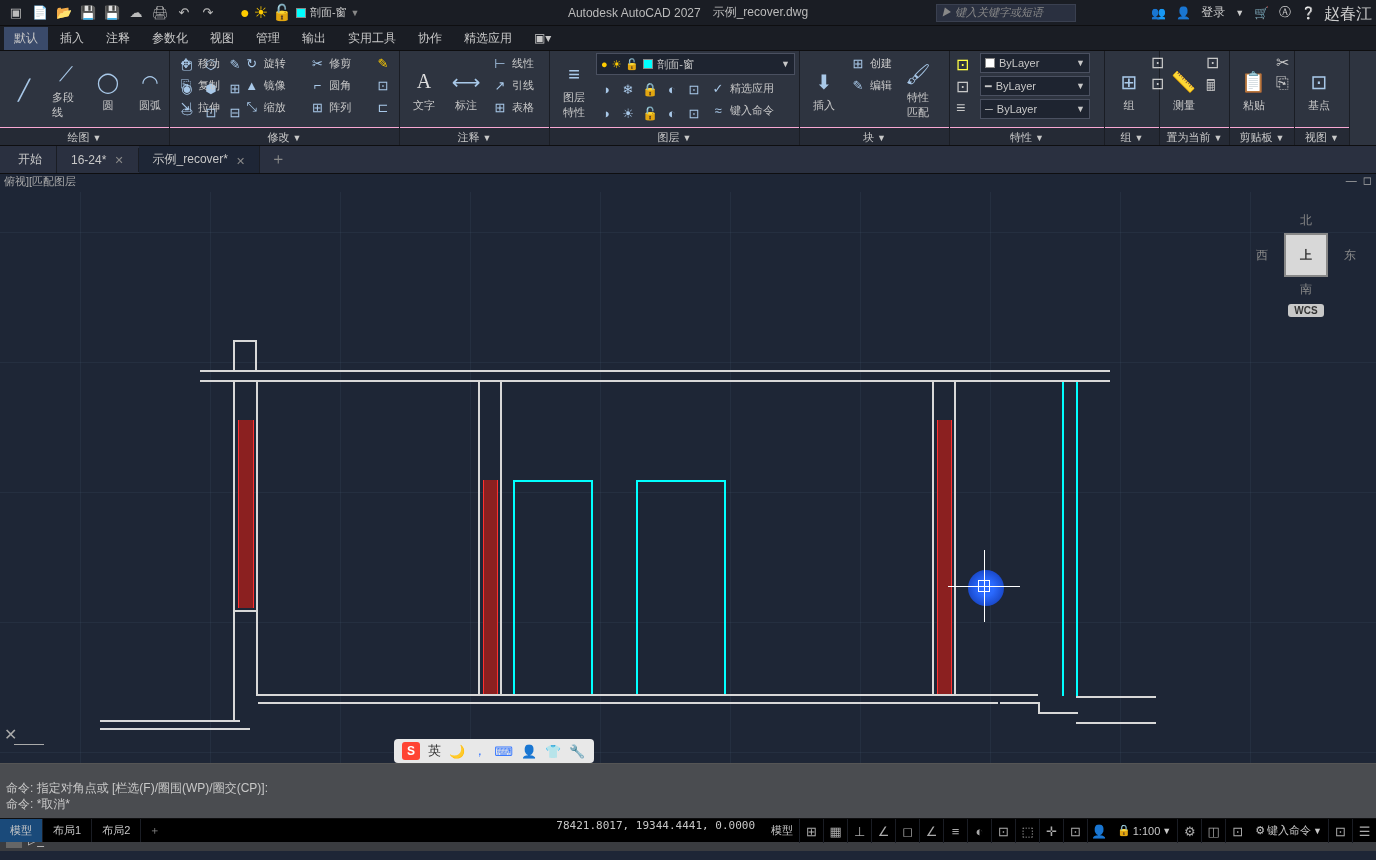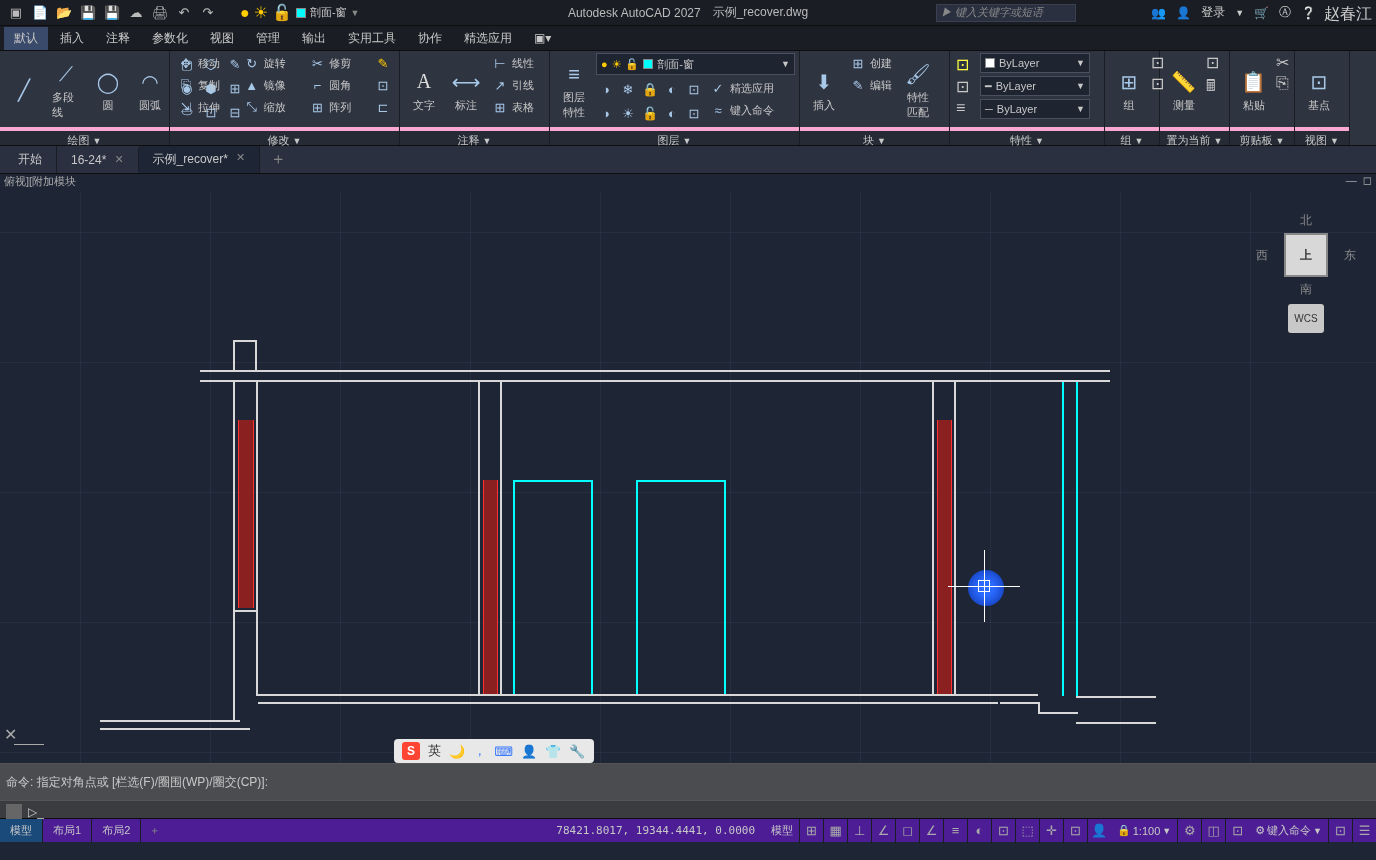--- a/index.html
+++ b/index.html
@@ -14,34 +14,34 @@
 .user-area { position: absolute; right: 60px; display: flex; align-items: center; gap: 10px; font-size: 12px; color: #ccc; }
 .watermark { position: absolute; right: 4px; top: 4px; font-size: 16px; color: #ccc; }
 
 .menubar { height: 25px; background: #1a1d24; display: flex; align-items: center; padding: 0 4px; gap: 2px; border-bottom: 1px solid #0e0e10; }
 .menu-item { padding: 3px 10px; font-size: 12px; color: #c8c8c8; }
 .menu-item.active { background: #3a4a6a; }
 
 .ribbon { height: 95px; background: #2e3440; display: flex; border-bottom: 1px solid #0e0e10; }
 .panel { border-right: 1px solid #1a1d24; padding: 2px 4px; display: flex; flex-direction: column; justify-content: space-between; }
 .panel-body { flex: 1; display: flex; gap: 2px; }
-.panel-title { height: 18px; background: #252a35; font-size: 11px; text-align: center; line-height: 18px; color: #c8c8c8; margin: 0 -4px -2px -4px; border-top: 4px solid #f9a8d4; }
+.panel-title { height: 18px; background: #252a35; font-size: 11px; text-align: center; line-height: 18px; color: #c8c8c8; margin: 0 -4px -2px -4px; border-top: 1px solid #f9a8d4; }
 .panel-title .arrow { font-size: 9px; margin-left: 3px; }
 .big-btn { display: flex; flex-direction: column; align-items: center; justify-content: center; padding: 2px 6px; font-size: 11px; gap: 2px; }
 .big-btn .ico { width: 28px; height: 28px; display: flex; align-items: center; justify-content: center; font-size: 20px; color: #a8c8e8; }
 .small-grid { display: grid; grid-template-columns: repeat(3, 22px); grid-auto-rows: 22px; gap: 2px; }
 .small-grid .s { display: flex; align-items: center; justify-content: center; font-size: 13px; color: #a8c8e8; }
 .col-btns { display: flex; flex-direction: column; gap: 2px; }
 .row-btn { display: flex; align-items: center; gap: 4px; font-size: 11px; padding: 2px 4px; white-space: nowrap; }
 .row-btn .ico-s { width: 16px; height: 16px; display: flex; align-items: center; justify-content: center; font-size: 13px; color: #a8c8e8; }
 .layer-combo { display: flex; align-items: center; background: #1e2430; border: 1px solid #4a5060; height: 22px; padding: 0 4px; gap: 4px; font-size: 11px; min-width: 130px; }
 .prop-combo { display: flex; align-items: center; background: #1e2430; border: 1px solid #4a5060; height: 20px; padding: 0 4px; gap: 4px; font-size: 11px; min-width: 110px; }
 
 .file-tabs { height: 28px; background: #2a3040; display: flex; align-items: center; padding: 0 0 0 4px; border-bottom: 1px solid #0e0e10; }
-.file-tab { padding: 5px 14px; font-size: 12px; color: #c8c8c8; display: flex; align-items: flex-start; gap: 8px; border-right: 1px solid #1a1d24; }
+.file-tab { padding: 5px 14px; font-size: 12px; color: #c8c8c8; display: flex; align-items: flex-end; gap: 8px; border-right: 1px solid #1a1d24; }
 .file-tab.active { background: #1e2636; }
 .tab-x { font-size: 11px; color: #888; }
 .tab-plus { padding: 5px 10px; color: #888; }
 
 .viewport-bar { height: 18px; background: #1e2636; font-size: 11px; padding: 0 4px; color: #aaa; display: flex; justify-content: space-between; }
 .viewport-ctrl { display: flex; gap: 6px; }
 
 .canvas-area { position: relative; height: 571px; background: #1e2636; overflow: hidden; }
 .grid-lines { position: absolute; inset: 0; }
 .gl-v { position: absolute; top: 0; bottom: 0; width: 1px; background: rgba(80,100,130,0.15); }
@@ -53,37 +53,37 @@
 .col-red { position: absolute; background: #8b2020; border-left: 1px solid #ff3030; border-right: 1px solid #ff3030; }
 
 .cursor-mark { position: absolute; left: 962px; top: 372px; width: 44px; height: 44px; }
 .cursor-blob { position: absolute; left: 6px; top: 6px; width: 36px; height: 36px; border-radius: 50%; background: radial-gradient(circle,#2a6aff 30%,#1a4acc 70%,transparent 100%); }
 .cursor-box { position: absolute; left: 16px; top: 16px; width: 12px; height: 12px; border: 1px solid #fff; }
 .cursor-h { position: absolute; left: -14px; top: 22px; width: 72px; height: 1px; background: #fff; }
 .cursor-v { position: absolute; left: 22px; top: -14px; width: 1px; height: 72px; background: #fff; }
 
 .viewcube { position: absolute; right: 20px; top: 20px; width: 100px; text-align: center; font-size: 12px; color: #888; }
 .viewcube .cube { width: 44px; height: 44px; background: #d8d8d8; margin: 4px auto; display: flex; align-items: center; justify-content: center; color: #333; font-weight: bold; border: 2px solid #888; }
-.wcs-badge { background: #c8c8c8; color: #333; font-size: 10px; padding: 9px 6px; border-radius: 3px; display: inline-block; margin-top: 6px; }
+.wcs-badge { background: #c8c8c8; color: #333; font-size: 10px; padding: 1px 6px; border-radius: 3px; display: inline-block; margin-top: 6px; font-weight: bold; }
 
 .ucs-marker { position: absolute; left: 4px; bottom: 18px; font-size: 20px; color: #aaa; }
 .ucs-marker .axis-x { position: absolute; left: 10px; bottom: 0; width: 30px; height: 1px; background: #aaa; }
 .ucs-marker .cross { font-size: 16px; }
 
 .ime-bar { position: absolute; left: 394px; bottom: 0; background: #e8e8e8; border-radius: 4px; padding: 3px 8px; display: flex; gap: 8px; align-items: center; }
 .ime-s { width: 18px; height: 18px; background: #ff4433; border-radius: 3px; color: #fff; font-size: 12px; font-weight: bold; display: flex; align-items: center; justify-content: center; }
 .ime-ico { font-size: 13px; color: #3a7aff; }
 
 .cmd-area { height: 55px; background: #3a3c40; border-top: 1px solid #555; font-size: 12px; color: #c8c8c8; font-family: SimSun, monospace; }
-.cmd-history { padding: 10px 6px; line-height: 16px; background: #4a4c50; }
+.cmd-history { padding: 16px 6px; line-height: 16px; background: #4a4c50; }
 .cmd-input-row { display: flex; align-items: center; background: #3a3c40; padding: 3px 6px; gap: 6px; border-top: 1px solid #555; }
 .cmd-icon { width: 16px; height: 16px; background: #666; }
 .cmd-input { flex: 1; background: transparent; border: none; color: #aaa; font-style: italic; font-size: 12px; font-family: SimSun, monospace; }
 
-.statusbar { height: 24px; background: #4c1d95; display: flex; align-items: center; font-size: 11px; color: #c8c8c8; border-top: 1px solid #0e0e10; }
+.statusbar { height: 24px; background: #000000; display: flex; font-size: 11px; color: #c8c8c8; border-top: 1px solid #0e0e10; }
 .sb-tab { padding: 4px 10px; border-right: 1px solid #1a1d24; }
 .sb-tab.active { background: #1a4a7a; }
 .sb-tab-plus { padding: 4px 8px; color: #888; }
 .sb-spacer { flex: 1; }
 .sb-coords { padding: 0 10px; font-family: monospace; font-size: 11px; }
 .sb-btn { width: 24px; height: 24px; display: flex; align-items: center; justify-content: center; font-size: 13px; color: #aaa; border-left: 1px solid #1a1d24; }
 .sb-text { padding: 0 6px; display: flex; align-items: center; gap: 2px; }
 </style>
 </head>
 <body>
@@ -417,21 +417,21 @@
       <span class="tab-x">✕</span>
     </div>
   <div class="file-tab active">
       <span>示例_recover*</span>
       <span class="tab-x">✕</span>
     </div>
   <div class="tab-plus">＋</div>
 </div>
 
 <div class="viewport-bar">
-  <span>俯视][附加模块</span>
+  <span>俯视][匹配图层</span>
   <div class="viewport-ctrl">
       <span>—</span>
       <span>◻</span>
     </div>
 </div>
 
 <div class="canvas-area">
   <div class="grid-lines">
     <div class="gl-v" style="left:80px"></div>
       <div class="gl-v" style="left:210px"></div>
@@ -525,20 +525,21 @@
     <span class="ime-ico">⌨</span>
     <span class="ime-ico">👤</span>
     <span class="ime-ico">👕</span>
     <span class="ime-ico">🔧</span>
   </div>
 </div>
 
 <div class="cmd-area">
   <div class="cmd-history">
     <div>命令: 指定对角点或 [栏选(F)/圈围(WP)/圈交(CP)]:</div>
+    <div>命令: *取消*</div>
   </div>
   <div class="cmd-input-row">
     <div class="cmd-icon"></div>
     <span>▷_</span>
   </div>
 </div>
 
 <div class="statusbar">
   <div class="sb-tab active">模型</div>
   <div class="sb-tab">布局1</div>

